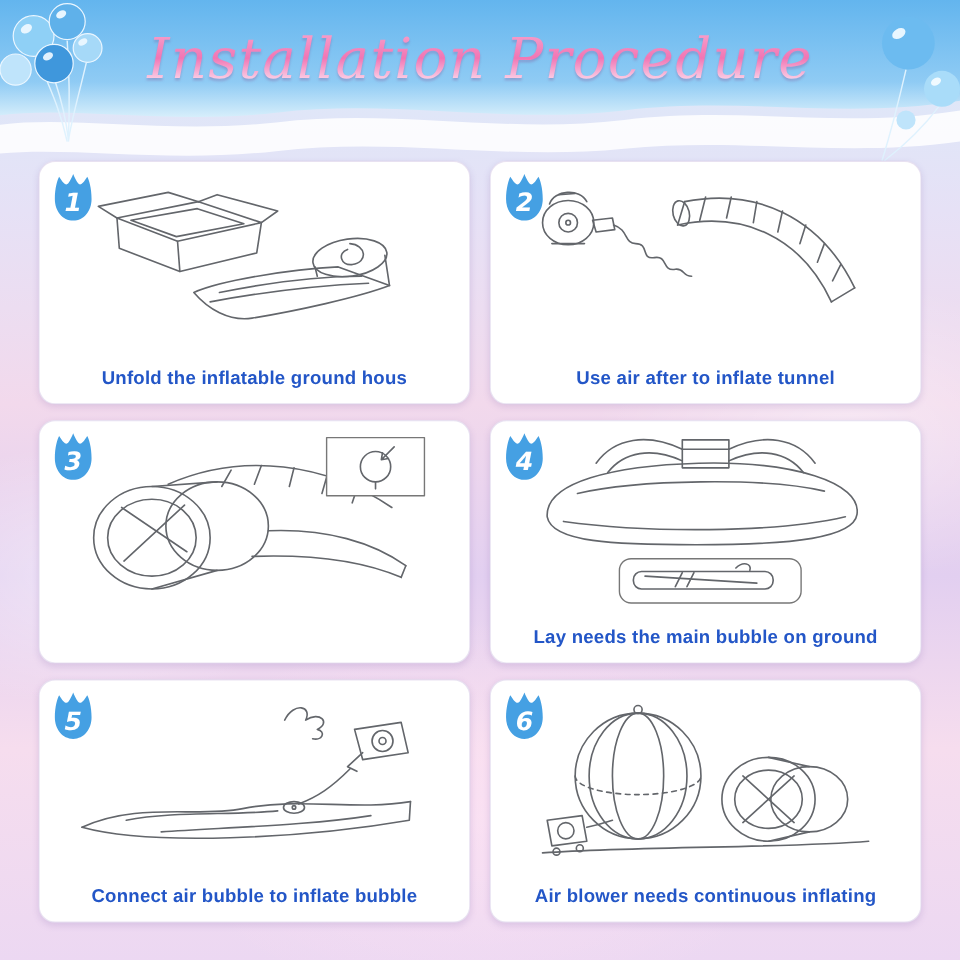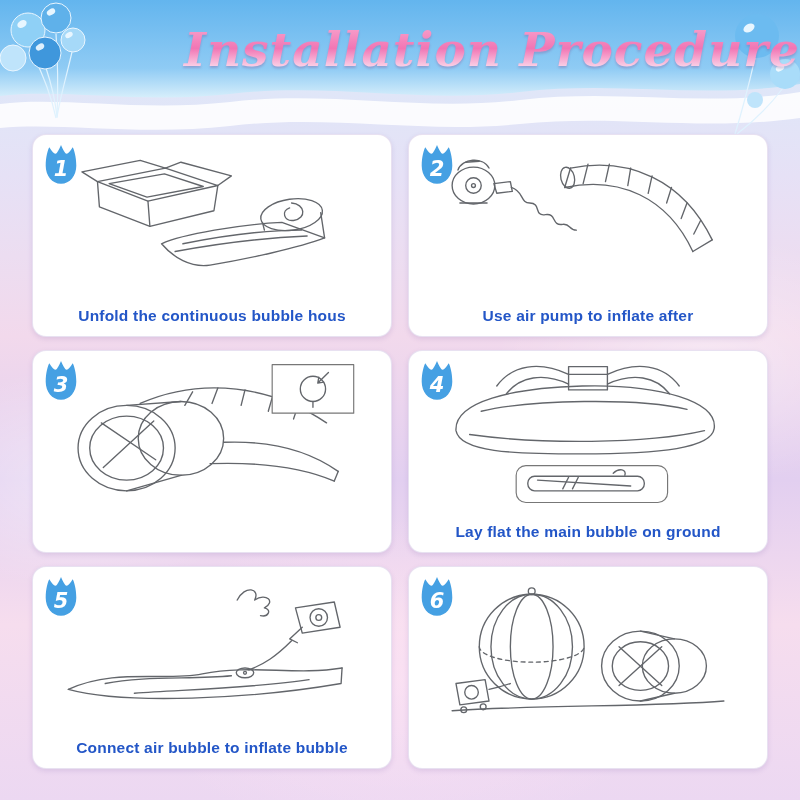--- a/index.html
+++ b/index.html
@@ -12,22 +12,22 @@
       radial-gradient(260px 160px at 10% 60%, rgba(255,255,255,.45), transparent 70%),
       radial-gradient(300px 180px at 88% 45%, rgba(255,255,255,.4), transparent 70%),
       radial-gradient(360px 220px at 50% 85%, rgba(255,228,245,.55), transparent 75%),
       linear-gradient(180deg,#d9ecfa 0%, #e6e1f6 22%, #f2d9ec 42%, #e2cff0 60%, #f6ddee 78%, #ecd8f2 100%);
   }
 
   
   .header { position:relative; width:800px; height:122px; }
   .header-wave { position:absolute; top:0; left:0; }
   .title {
-    position:absolute; top:22px; left:0; width:100%; text-align:right;
-    font-family:"DejaVu Serif", serif; font-style:italic; font-weight:bold;
+    position:absolute; top:22px; left:0; width:100%; text-align:center;
+    font-family:"DejaVu Serif", serif; font-style:italic; font-weight:normal;
     font-size:47px; letter-spacing:1px;
     background:linear-gradient(180deg,#f9a9d0 0%, #f176b4 48%, #fbd3e8 82%, #ffffff 100%);
     -webkit-background-clip:text; background-clip:text;
     -webkit-text-fill-color:transparent;
     filter:drop-shadow(0 2px 1px rgba(130,70,140,.3));
   }
   .balloons-left  { position:absolute; top:0; left:0; }
   .balloons-right { position:absolute; top:0; right:0; }
 
   
@@ -124,21 +124,21 @@
             <path d="M176,44 L190,34 L138,20 L122,26"></path>
             <path d="M118,104 C140,94 200,84 242,82 L286,98 C260,108 205,120 168,126 C148,129 130,118 118,104 Z"></path>
             <path d="M140,104 C180,96 222,90 262,90"></path>
             <path d="M132,112 C175,104 222,98 268,96"></path>
             <ellipse cx="252" cy="74" rx="32" ry="16" transform="rotate(-8 252 74)"></ellipse>
             <path d="M252,62 C266,63 268,78 254,80 C244,81 241,70 250,67"></path>
             <path d="M222,82 L224,90 M282,72 L286,98"></path>
           </g>
         </svg>
       </div>
-      <p class="caption">Unfold the continuous bubble hous</p>
+      <p class="caption">Unfold the inflatable ground hous</p>
     </section>
 
     <section class="card">
       <div class="badge">
         <svg viewBox="0 0 40 46" aria-hidden="true">
           <path d="M20,45 C10,45 3,36 3,25 C3,15 5.5,7 7,4.5 C11,11 13.5,13 15.5,10.5 C17.5,8 19,4.5 20,2 C21,4.5 22.5,8 24.5,10.5 C26.5,13 29,11 33,4.5 C34.5,7 37,15 37,25 C37,36 30,45 20,45 Z" fill="#45a0e3"></path>
         </svg>
         <span class="badge-num">2</span>
       </div>
       <div class="illus-wrap" aria-label="air-pump-inflating-tunnel">
@@ -153,21 +153,21 @@
             <path d="M73,42 L90,40 L92,50 L76,52 Z"></path>
             <path d="M91,46 C104,50 100,62 110,62 C122,62 114,76 126,74 C138,72 132,86 144,84 C152,83 150,90 158,90"></path>
             <path d="M152,26 C212,14 268,38 298,100"></path>
             <path d="M146,46 C202,34 252,56 278,112"></path>
             <path d="M152,26 L146,46 M298,100 L278,112"></path>
             <path d="M170,22 L165,42 M192,22 L188,40 M214,26 L211,44 M236,34 L232,52 M256,46 L251,62 M272,62 L266,78 M286,80 L279,94"></path>
             <ellipse cx="149" cy="36" rx="7" ry="11" transform="rotate(-14 149 36)"></ellipse>
           </g>
         </svg>
       </div>
-      <p class="caption">Use air pump to inflate after</p>
+      <p class="caption">Use air after to inflate tunnel</p>
     </section>
 
     <section class="card">
       <div class="badge">
         <svg viewBox="0 0 40 46" aria-hidden="true">
           <path d="M20,45 C10,45 3,36 3,25 C3,15 5.5,7 7,4.5 C11,11 13.5,13 15.5,10.5 C17.5,8 19,4.5 20,2 C21,4.5 22.5,8 24.5,10.5 C26.5,13 29,11 33,4.5 C34.5,7 37,15 37,25 C37,36 30,45 20,45 Z" fill="#45a0e3"></path>
         </svg>
         <span class="badge-num">3</span>
       </div>
       <div class="illus-wrap" aria-label="inflated-tunnel-with-valve-inset">
@@ -210,21 +210,21 @@
             <path d="M60,54 C110,42 222,40 272,52"></path>
             <path d="M48,78 C120,88 230,88 290,74"></path>
             <rect x="96" y="110" width="156" height="38" rx="10" fill="#ffffff" stroke="#777" stroke-width="1.2"></rect>
             <rect x="108" y="121" width="120" height="15" rx="7"></rect>
             <path d="M118,125 L214,131"></path>
             <path d="M150,122 L144,134 M160,122 L154,134"></path>
             <path d="M196,118 C202,112 210,114 208,120"></path>
           </g>
         </svg>
       </div>
-      <p class="caption">Lay flat the main bubble on ground</p>
+      <p class="caption">Lay needs the main bubble on ground</p>
     </section>
 
     <section class="card">
       <div class="badge">
         <svg viewBox="0 0 40 46" aria-hidden="true">
           <path d="M20,45 C10,45 3,36 3,25 C3,15 5.5,7 7,4.5 C11,11 13.5,13 15.5,10.5 C17.5,8 19,4.5 20,2 C21,4.5 22.5,8 24.5,10.5 C26.5,13 29,11 33,4.5 C34.5,7 37,15 37,25 C37,36 30,45 20,45 Z" fill="#45a0e3"></path>
         </svg>
         <span class="badge-num">5</span>
       </div>
       <div class="illus-wrap" aria-label="air-blower-connected-to-bubble">
@@ -270,16 +270,17 @@
             <path d="M202,74 L246,114 M246,74 L202,114"></path>
             <path d="M30,140 C120,134 240,136 310,130"></path>
             <path d="M34,112 L64,108 L68,130 L38,134 Z"></path>
             <circle cx="50" cy="121" r="7"></circle>
             <circle cx="42" cy="139" r="3"></circle>
             <circle cx="62" cy="136" r="3"></circle>
             <path d="M68,118 C78,116 84,114 90,112"></path>
           </g>
         </svg>
       </div>
+      <p class="caption">Air blower needs continuous inflating</p>
     </section>
 
   </main>
 </div>
 
 </body></html>

